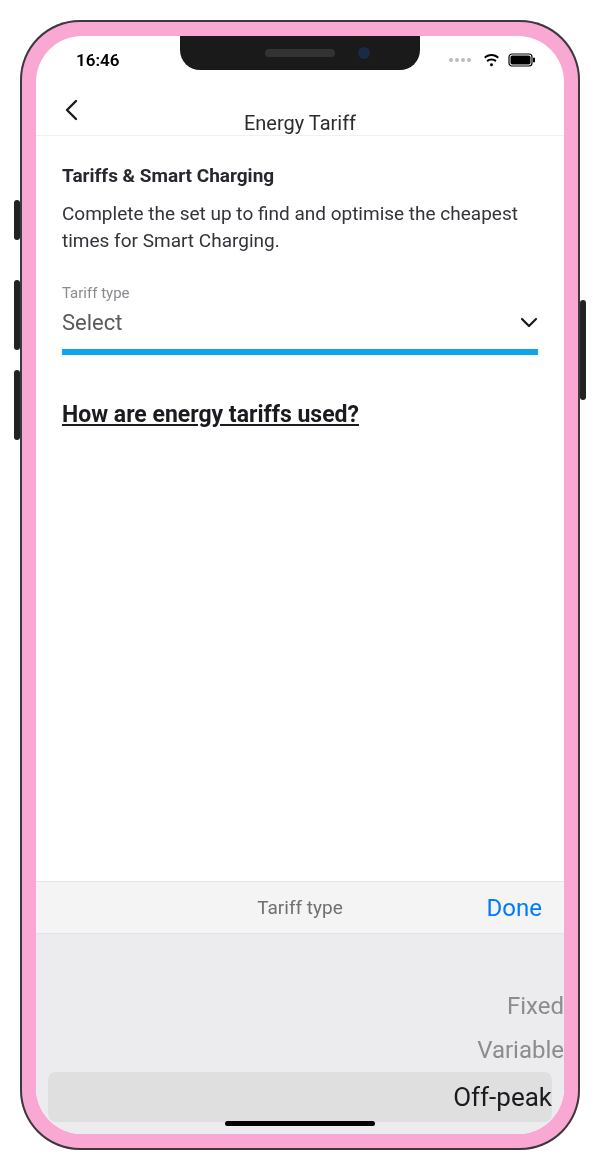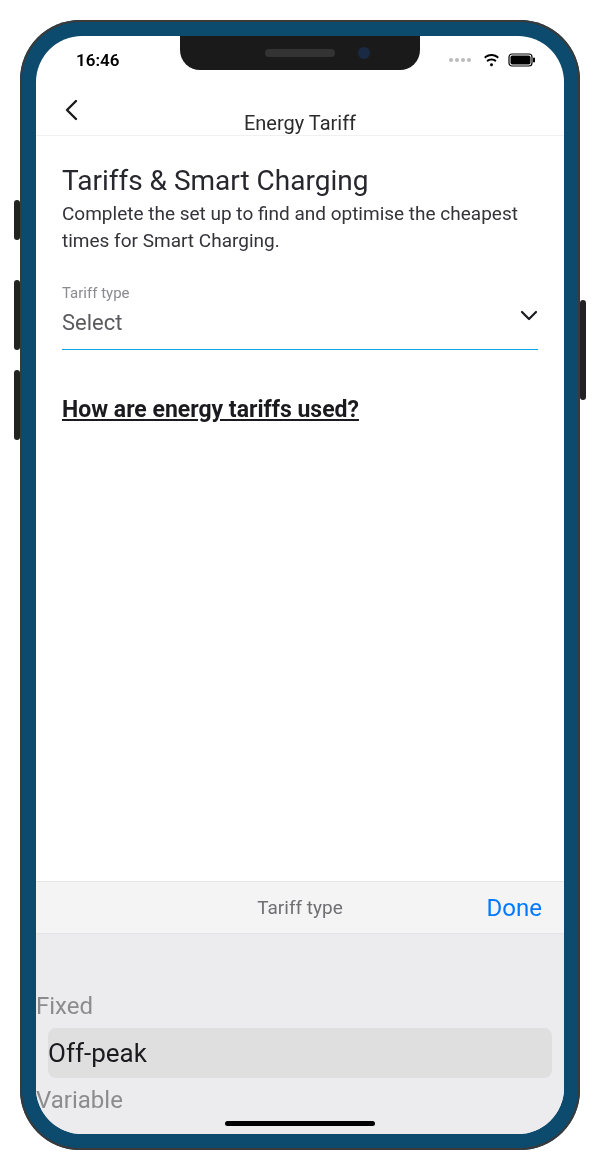--- a/index.html
+++ b/index.html
@@ -8,21 +8,21 @@
       background: #fff;
       display: flex;
       justify-content: center;
       align-items: flex-start;
       padding: 20px 0;
     }
     
     .phone {
       width: 560px;
       height: 1130px;
-      background: #0c4a6e;
+      background: #f9a8d4;
       border-radius: 60px;
       padding: 16px;
       position: relative;
       box-shadow: 0 0 0 2px #3a3a3a inset;
     }
     .phone::before, .phone::after {
       content: "";
       position: absolute;
       background: #111;
       border-radius: 6px;
@@ -137,41 +137,42 @@
       color: #2c2c2c;
       font-weight: 400;
     }
 
     
     .content {
       padding: 28px 26px 0 26px;
       flex: 1;
     }
     .section-title {
-      font-size: 28px;
-      font-weight: 400;
+      font-size: 19px;
+      font-weight: 700;
       color: #27272e;
-      margin-bottom: 4px;
+      margin-bottom: 14px;
     }
     .section-desc {
       font-size: 19px;
       line-height: 1.4;
       color: #33333a;
       margin-bottom: 30px;
     }
     .field-label {
       font-size: 15px;
       color: #8a8a8f;
       margin-bottom: 8px;
     }
     .select-row {
       display: flex;
+      align-items: center;
       justify-content: space-between;
       padding-bottom: 14px;
-      border-bottom: 1px solid #0ea5e9;
+      border-bottom: 6px solid #0ea5e9;
       margin-bottom: 46px;
     }
     .select-value {
       font-size: 22px;
       color: #5a5a5f;
     }
     .chevron-down svg { display: block; }
     .help-link {
       font-size: 23px;
       font-weight: 700;
@@ -211,21 +212,21 @@
       flex-direction: column;
       align-items: center;
       justify-content: flex-end;
       padding-bottom: 12px;
     }
     .picker-item {
       font-size: 24px;
       color: #8b8b90;
       padding: 8px 0;
       width: 100%;
-      text-align: left;
+      text-align: right;
     }
     .picker-item.selected {
       font-size: 26px;
       color: #1a1a1f;
       background: rgba(0,0,0,0.055);
       border-radius: 8px;
       margin: 0 12px;
       width: calc(100% - 24px);
       padding: 10px 0;
       font-weight: 400;
@@ -308,20 +309,20 @@
       <div class="help-link">How are energy tariffs used?</div>
     </div>
 
     <div class="picker-sheet">
       <div class="picker-toolbar">
         <div class="picker-title">Tariff type</div>
         <div class="done-btn">Done</div>
       </div>
       <div class="picker-wheel">
         <div class="picker-item">Fixed</div>
+        <div class="picker-item">Variable</div>
         <div class="picker-item selected">Off-peak</div>
-        <div class="picker-item">Variable</div>
       </div>
     </div>
 
     <div class="home-indicator"></div>
   </div>
 </div>
 
 </body></html>

